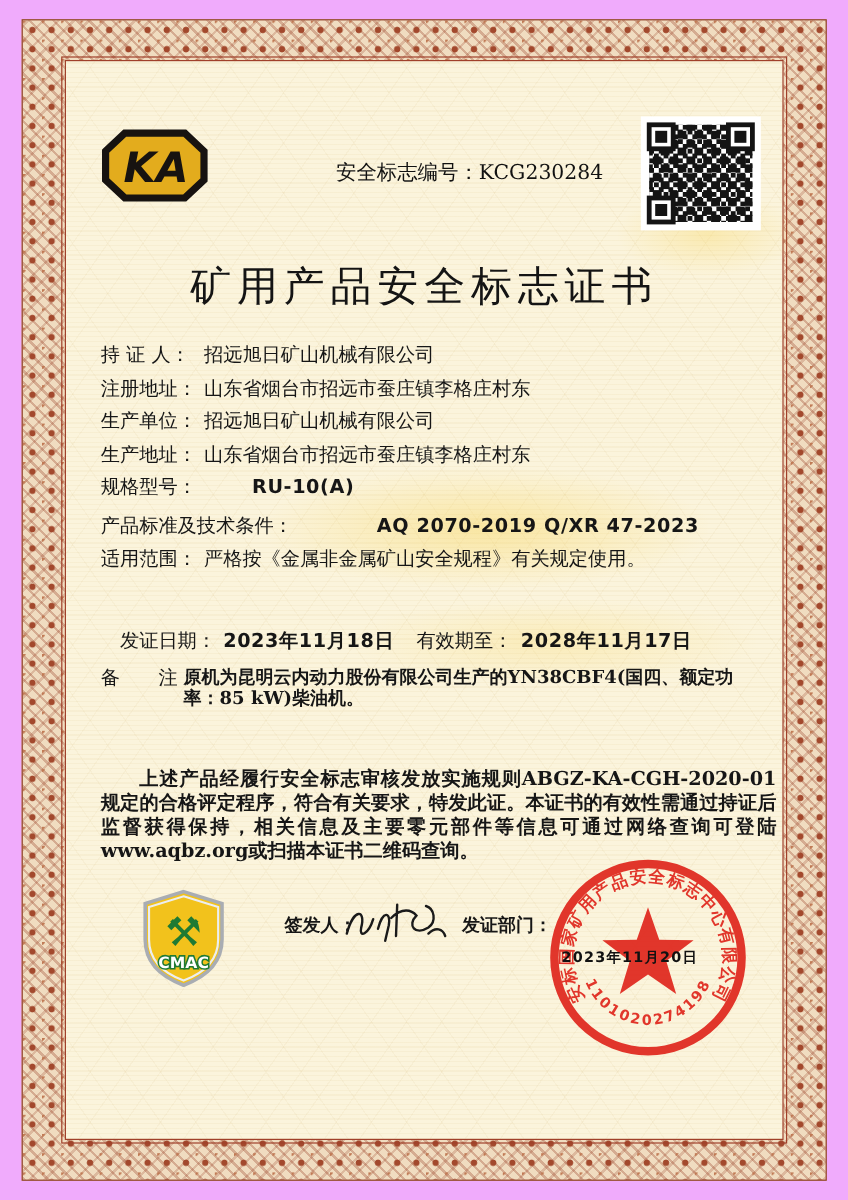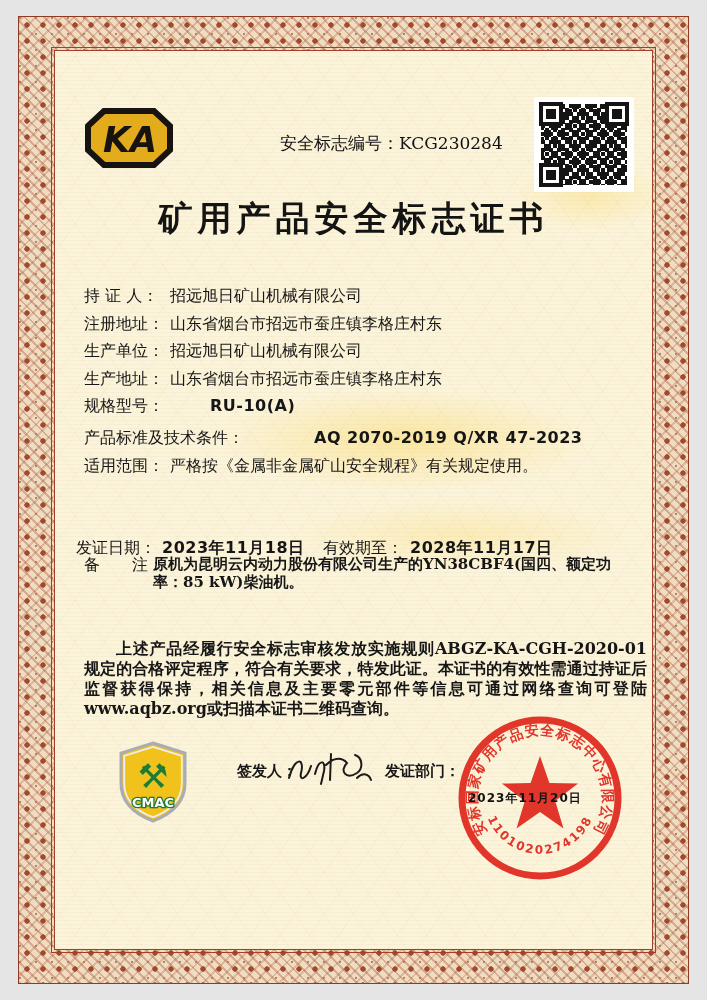--- a/index.html
+++ b/index.html
@@ -1,18 +1,18 @@
 <!DOCTYPE html>
 <html><head>
 <meta charset="utf-8">
 <style>
   html,body{margin:0;padding:0;}
   .page{
     position:relative; width:707px; height:1000px;
-    background:#e5e5e5; overflow:hidden;
+    background:#f0abfc; overflow:hidden;
     font-family:"DejaVu Sans", sans-serif;
   }
   
   .ornate{
     position:absolute; left:18px; top:16px; right:18px; bottom:16px;
     border:1px solid #8d3b24;
     background-color:#f0dcc0;
     background-image:
       radial-gradient(circle at 8px 8px, #a3492d 2.4px, rgba(163,73,45,0) 3px),
       radial-gradient(circle at 0px 0px, #c07a55 2px, rgba(192,122,85,0) 2.6px),
@@ -46,34 +46,34 @@
   .qr-px{position:relative; width:100%; height:100%;
     background:
       repeating-conic-gradient(#141414 0 25%, rgba(0,0,0,0) 0 50%) 0 0/8px 8px,
       repeating-conic-gradient(#141414 0 25%, rgba(0,0,0,0) 0 50%) 3px 5px/14px 14px;
   }
   .finder{position:absolute; width:24px; height:24px; background:#141414; box-sizing:border-box; padding:4px;}
   .finder>div{width:100%; height:100%; background:#fff; box-sizing:border-box; padding:3px;}
   .finder>div>div{width:100%; height:100%; background:#141414;}
   .f-tl{left:-2px; top:-2px;} .f-tr{right:-2px; top:-2px;} .f-bl{left:-2px; bottom:-2px;}
 
-  .title{left:0; right:0; top:196px; text-align:center; font-size:34px; font-weight:700;
+  .title{left:0; right:0; top:216px; text-align:center; font-size:34px; font-weight:400;
     letter-spacing:5px; color:#141414; font-family:"DejaVu Sans", sans-serif;}
 
   .fields{left:84px; top:286px; right:56px; font-size:16px; color:#161616;}
   .frow{display:flex; align-items:baseline; height:27.6px;}
   .frow.mt{margin-top:4px;text-align:center;}
   .lbl{font-family:"DejaVu Serif", serif; width:86px; flex:none; white-space:nowrap;}
   .lbl.wide{width:auto; margin-right:30px;}
   .val{font-family:"DejaVu Serif", serif; font-weight:500;}
   .val.bold{font-family:"DejaVu Sans", sans-serif; font-weight:700; letter-spacing:.5px;margin-left:40px;}
   .val.kai{font-weight:400;}
 
-  .dates{left:76px; top:524px; display:flex; align-items:baseline; font-size:16px; color:#161616;justify-content:space-between;}
-  .dates .lbl{width:86px;} .dates .dv1{width:161px;} .dates .l2{width:87px;margin-top:14px;}
+  .dates{left:100px; top:524px; display:flex; align-items:baseline; font-size:16px; color:#161616;justify-content:space-between;}
+  .dates .lbl{width:86px;} .dates .dv1{width:161px;} .dates .l2{width:87px;}
   .dval{font-family:"DejaVu Sans", sans-serif; font-weight:700; letter-spacing:.5px;}
 
   .remark{left:84px; top:555px; display:flex; font-size:15px; color:#161616;}
   .remark .lbl{width:69px; font-size:16px;}
   .remark .val{width:478px; font-weight:700; line-height:18px; font-family:"DejaVu Serif", serif;}
 
   .statement{left:84px; right:60px; top:639px; font-family:"DejaVu Serif", serif;
     font-size:16px; font-weight:700; line-height:20px; color:#161616;
     text-indent:2em; text-align:justify;}
 

